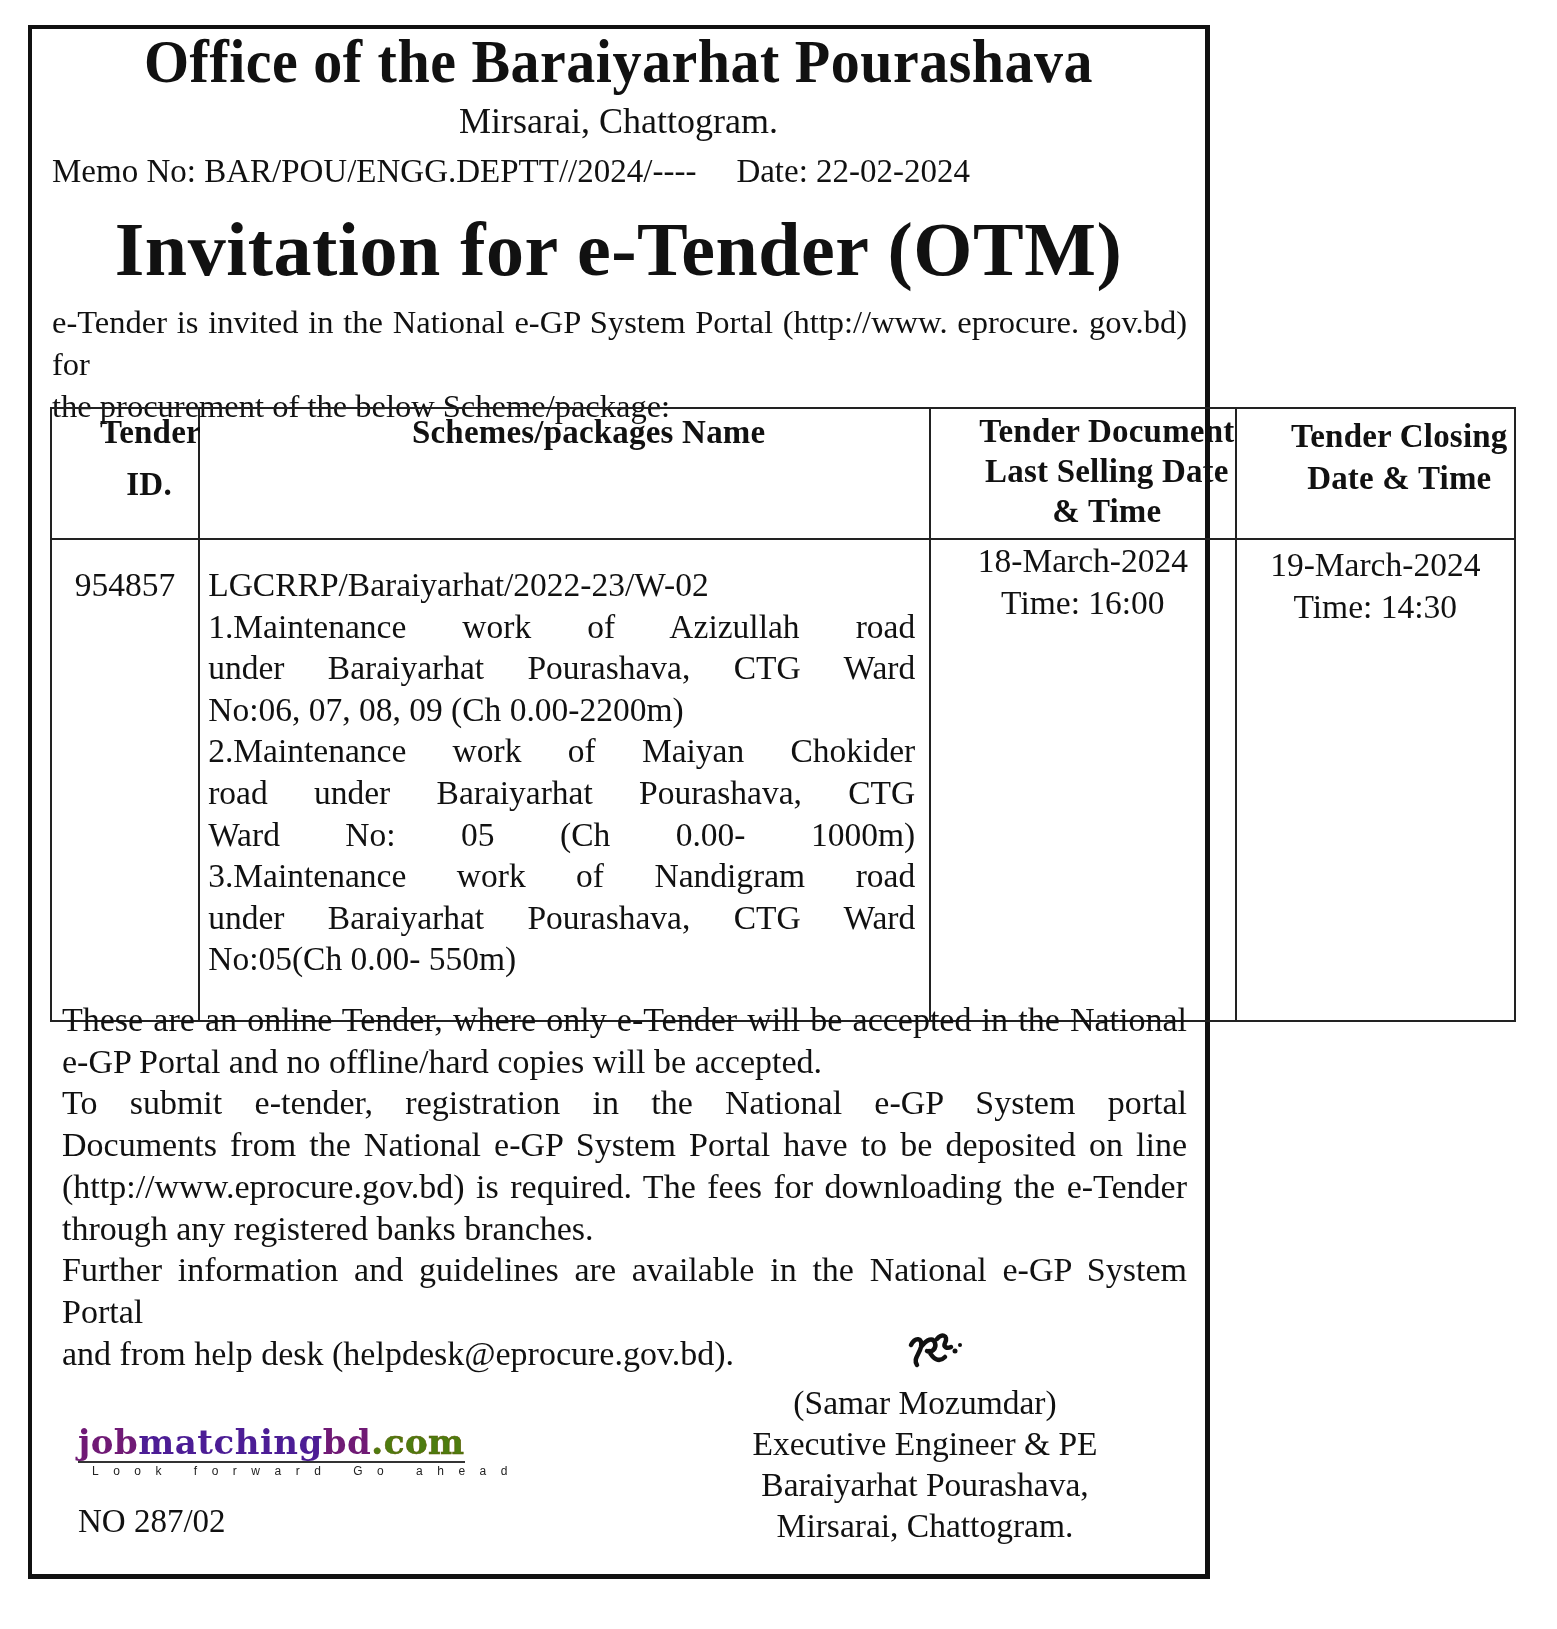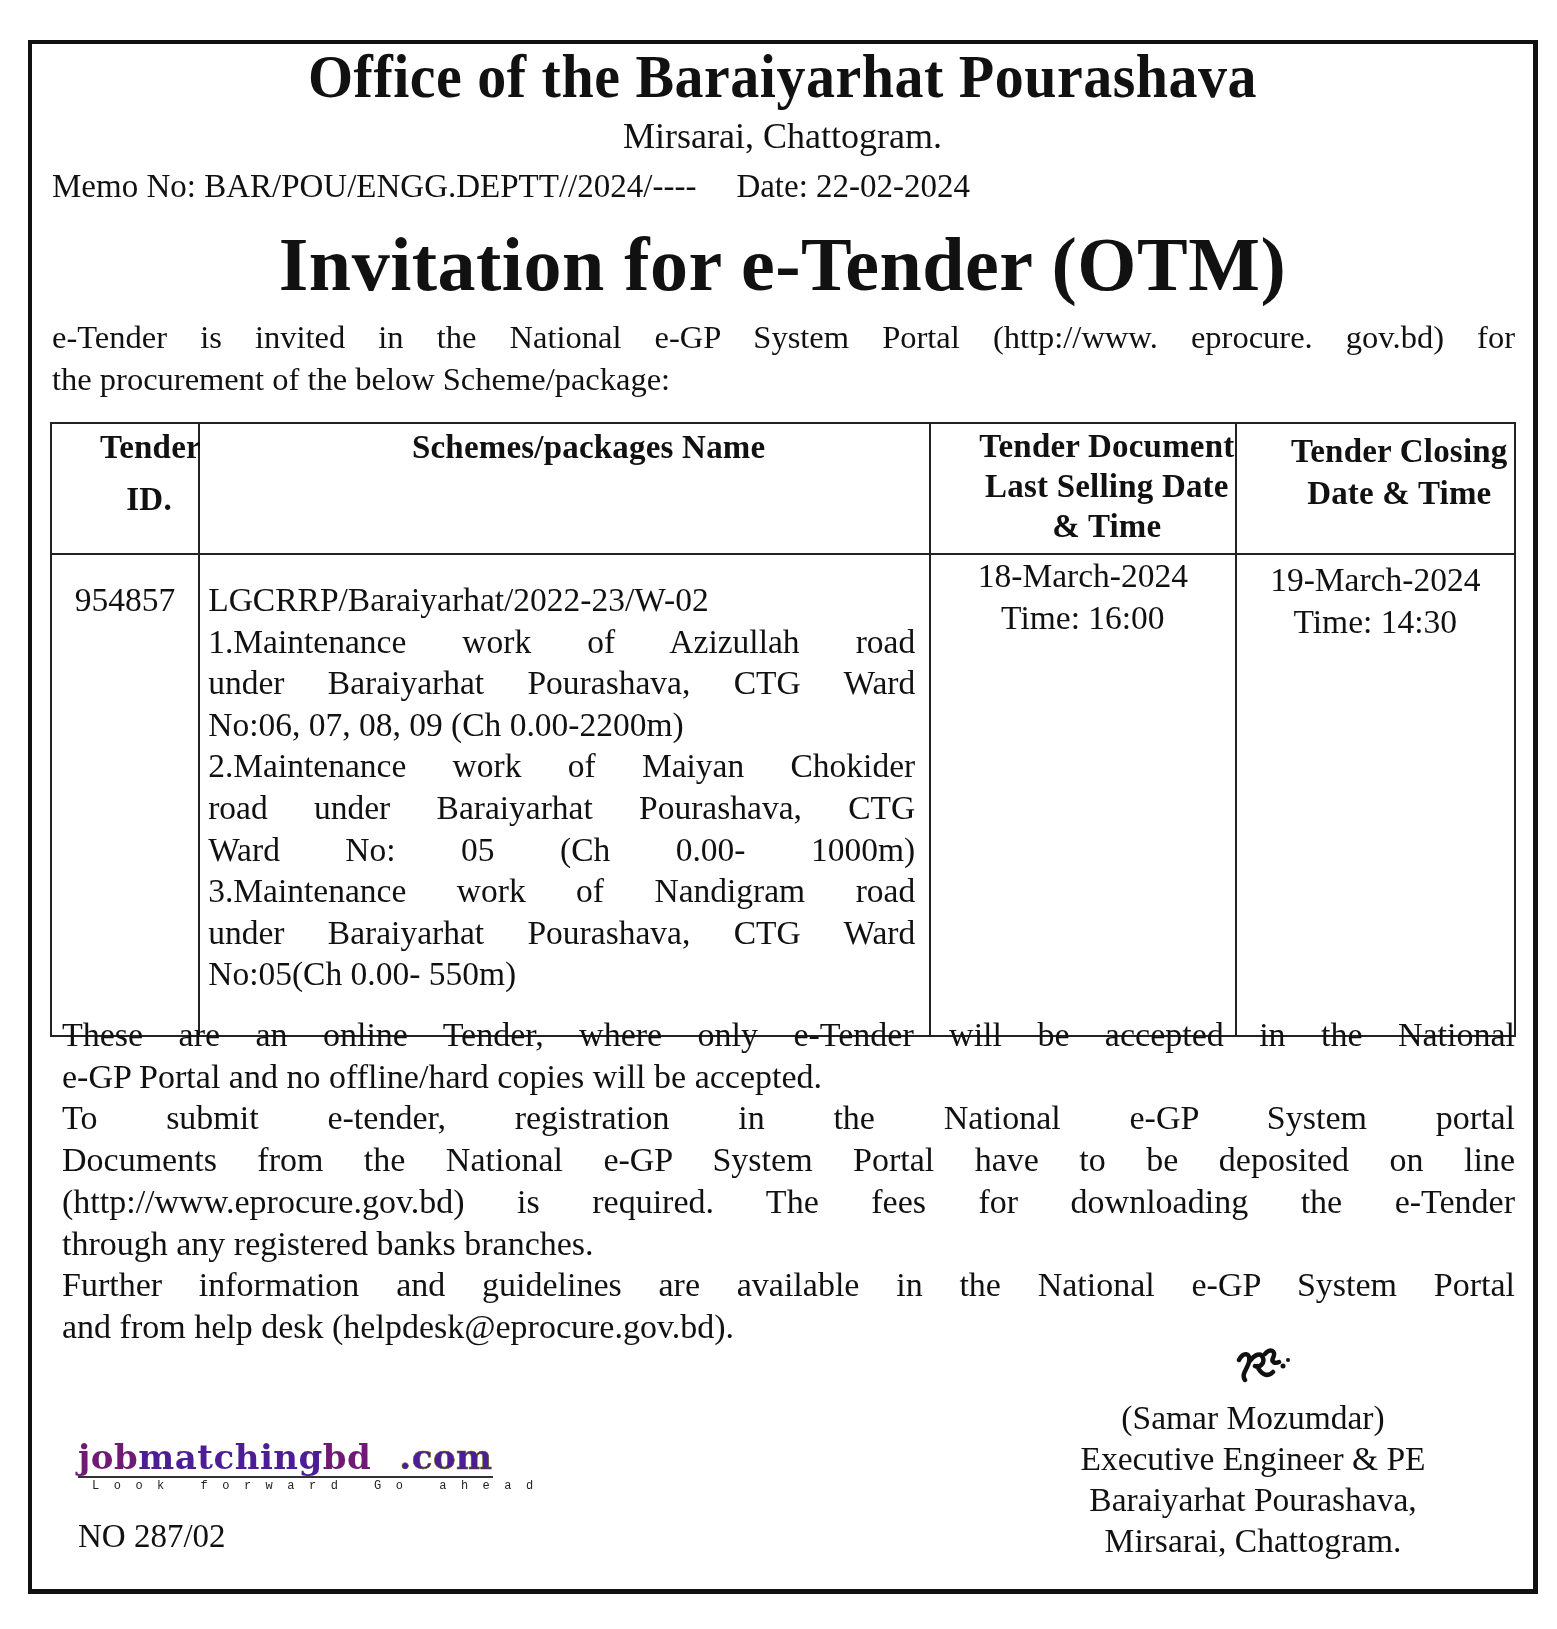--- a/index.html
+++ b/index.html
@@ -11,22 +11,22 @@
       width: 1557px;
       height: 1629px;
       position: relative;
       overflow: hidden;
       font-family: "Liberation Serif", "DejaVu Serif", serif;
       color: #111111;
     }
     .notice {
       position: absolute;
       left: 28px;
-      top: 40px;
-      width: 1510px;
+      top: 25px;
+      width: 1182px;
       height: 1554px;
       border: 4px solid #111;
       box-sizing: border-box;
       border-right-width: 5px;
       border-bottom-width: 5px;
     }
     .abs { position: absolute; }
 
     .office-title {
       left: 0; right: 0; top: 4px;
@@ -139,27 +139,27 @@
       font-size: 34px;
       line-height: 1;
       letter-spacing: 0.5px;
       white-space: nowrap;
       border-bottom: 2px solid #333;
       padding-bottom: 2px;
       display: inline-block;
     }
     .logo-main .g { color: #701a75; }
     .logo-main .r { color: #4c1d95; }
-    .logo-main .y { color: #4c1d95; margin-left: 28px; -webkit-text-stroke: 0.6px #5a5a00; }
+    .logo-main .y { color: #4d7c0f; -webkit-text-stroke: 0.6px #5a5a00; }
     .logo-tag {
       font-size: 12px;
       letter-spacing: 14.5px;
       line-height: 16px;
       color: #222;
-      font-family: Liberation Mono, monospace;
+      font-family: Liberation Sans, sans-serif;
       white-space: nowrap;
       margin-left: 14px;
     }
     .ref-no {
       left: 46px;
       top: 1476px;
       font-size: 33px;
       line-height: 1;
     }
   </style>

